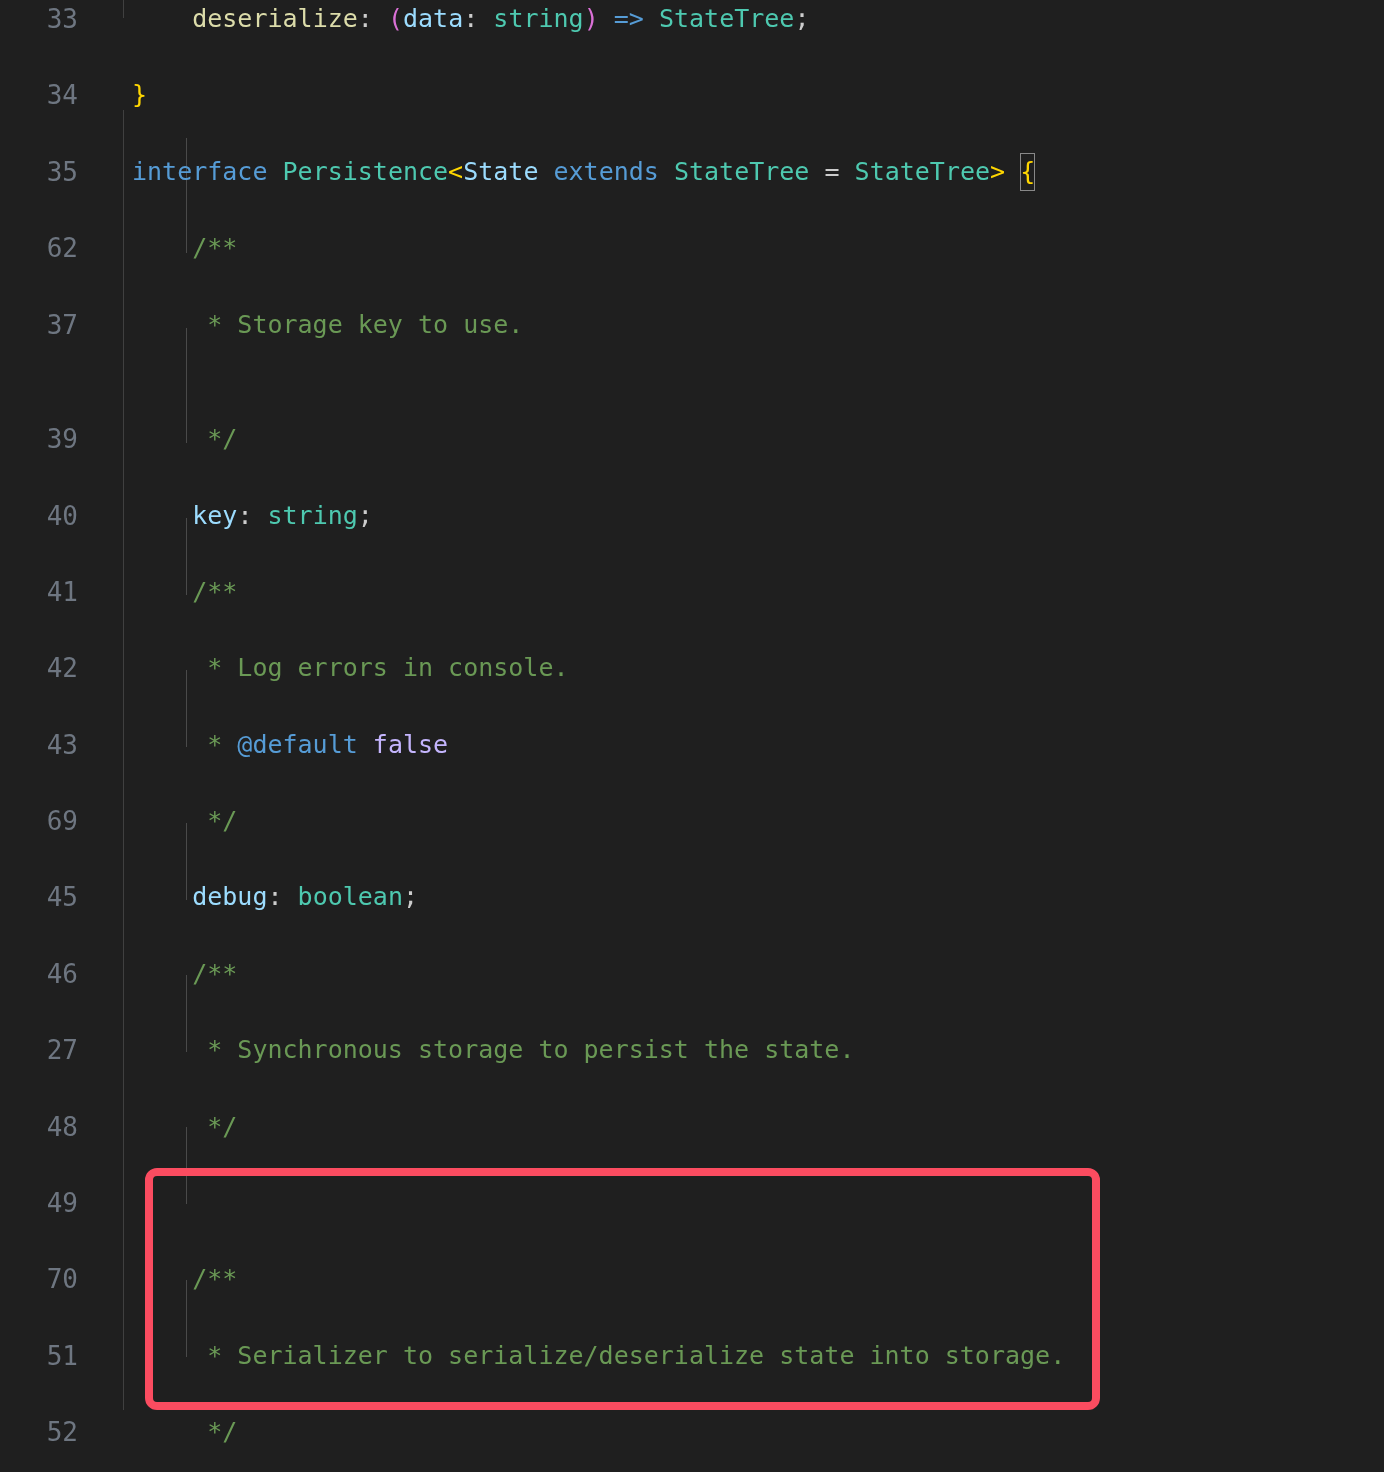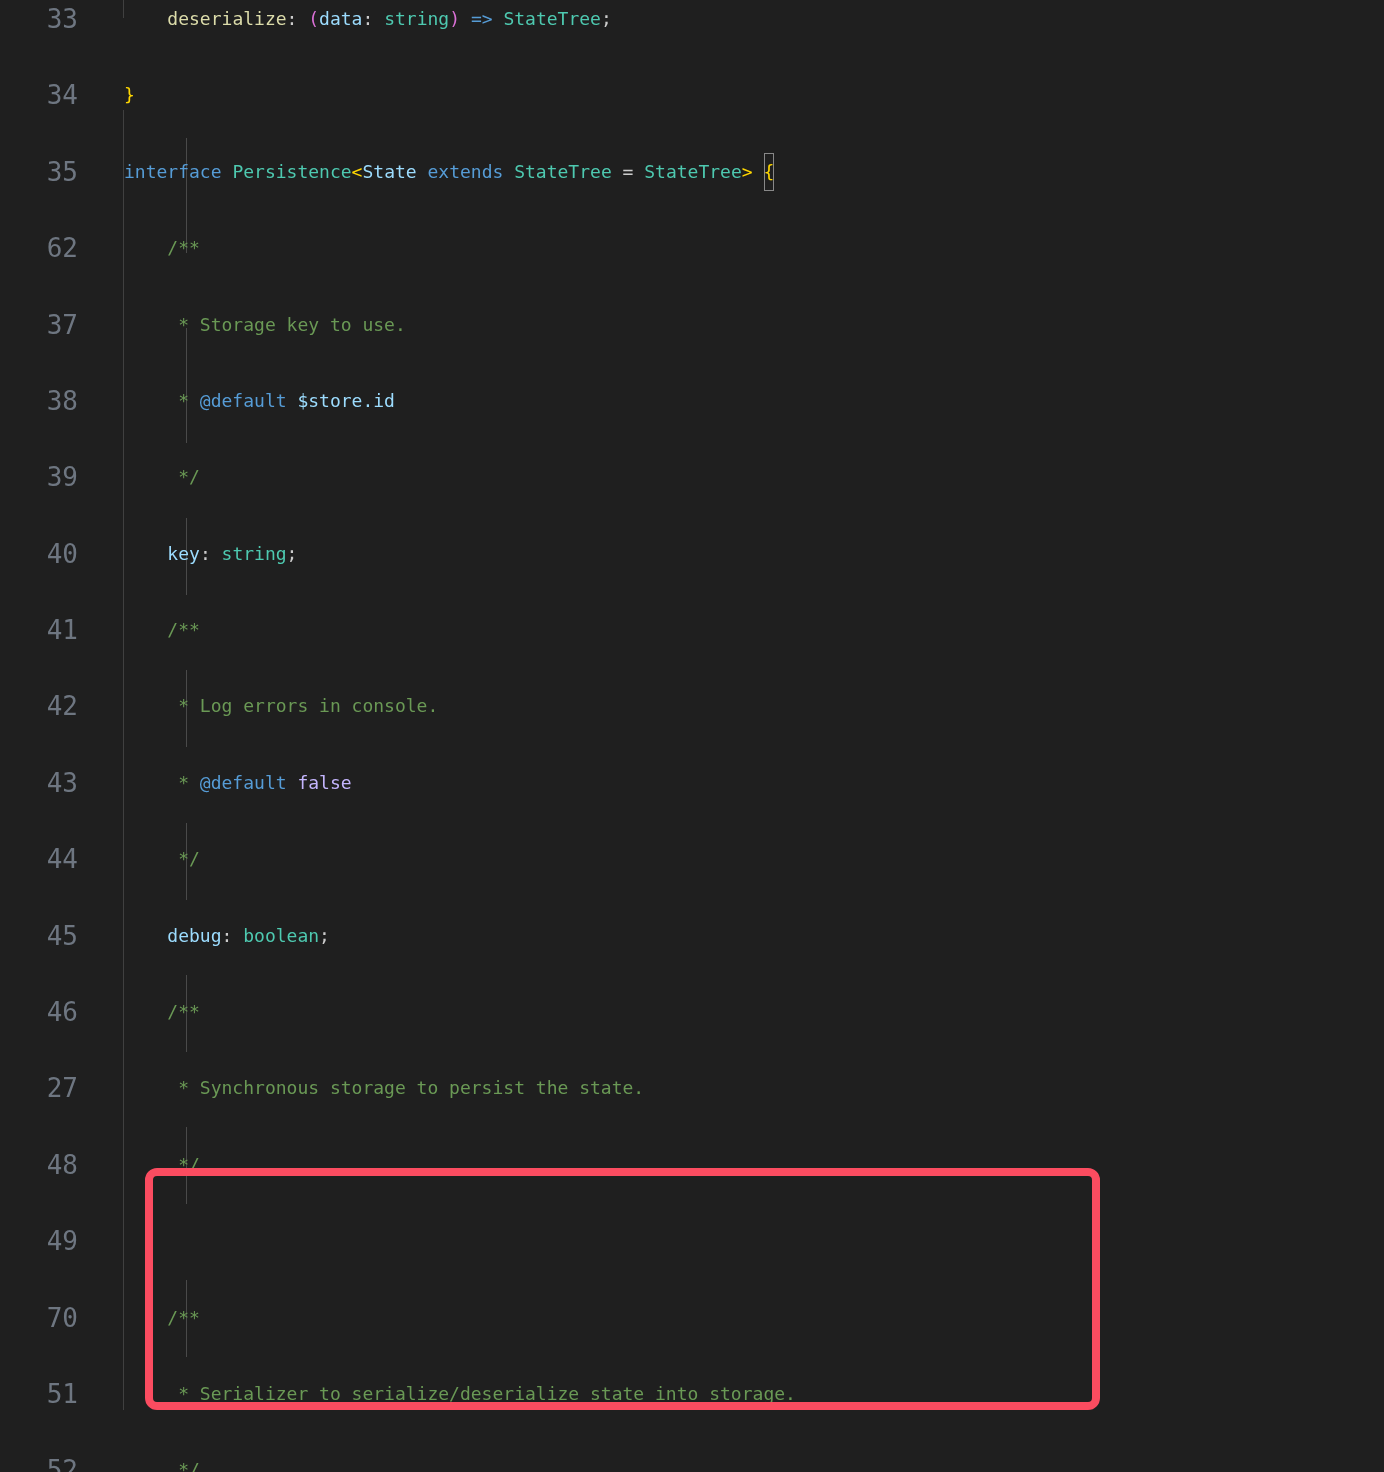--- a/index.html
+++ b/index.html
@@ -27,23 +27,23 @@
   .lnum {
     position:absolute;
     left:0; width:78px;
     text-align:right;
     color:#6e7681;
     font-size:26px;
     font-family:"DejaVu Sans Mono","Liberation Mono",monospace;
   }
   .code {
     position:absolute;
-    left:124px;
+    left:132px;
     white-space:pre;
-    font-size:18px;
+    font-size:25px;
     letter-spacing:0px;
   }
 
   
   .guide {
     position:absolute;
     width:1px;
     background:#404040;
   }
   .cguide {
@@ -116,24 +116,20 @@
   <div class="line" style="top:114.6px">
     <span class="lnum">62</span>
     <span class="code cmt">    /**</span>
   </div>
 
   <div class="line" style="top:152.8px">
     <span class="lnum">37</span>
     <span class="code cmt">     * Storage key to use.</span>
   </div>
 
-  <div class="line" style="top:191px">
-    <span class="lnum">38</span>
-    <span class="code"><span class="cmt">     * </span><span class="jsdoc">@default</span> <span class="jsdocv">$store.id</span></span>
-  </div>
 
   <div class="line" style="top:229.2px">
     <span class="lnum">39</span>
     <span class="code cmt">     */</span>
   </div>
 
   <div class="line" style="top:267.4px">
     <span class="lnum">40</span>
     <span class="code">    <span class="prop">key</span><span class="punct">:</span> <span class="type">string</span><span class="punct">;</span></span>
   </div>
@@ -147,21 +143,21 @@
     <span class="lnum">42</span>
     <span class="code cmt">     * Log errors in console.</span>
   </div>
 
   <div class="line" style="top:382px">
     <span class="lnum">43</span>
     <span class="code"><span class="cmt">     * </span><span class="jsdoc">@default</span> <span class="jsdocb">false</span></span>
   </div>
 
   <div class="line" style="top:420.2px">
-    <span class="lnum">44</span>
+    <span class="lnum">69</span>
     <span class="code cmt">     */</span>
   </div>
 
   <div class="line" style="top:458.4px">
     <span class="lnum">45</span>
     <span class="code">    <span class="prop">debug</span><span class="punct">:</span> <span class="type">boolean</span><span class="punct">;</span></span>
   </div>
 
   <div class="line" style="top:496.6px">
     <span class="lnum">46</span>

